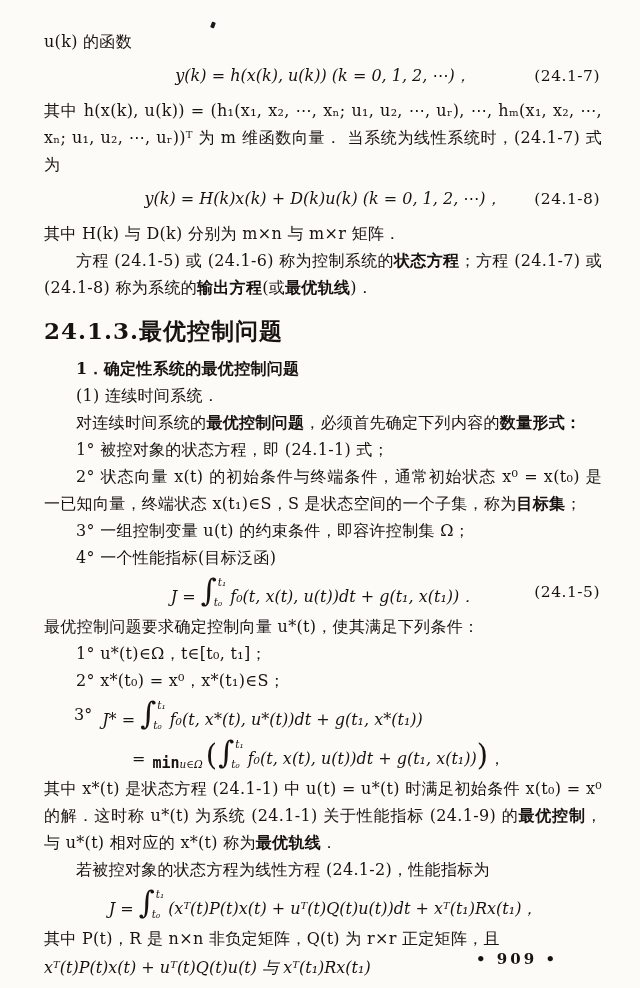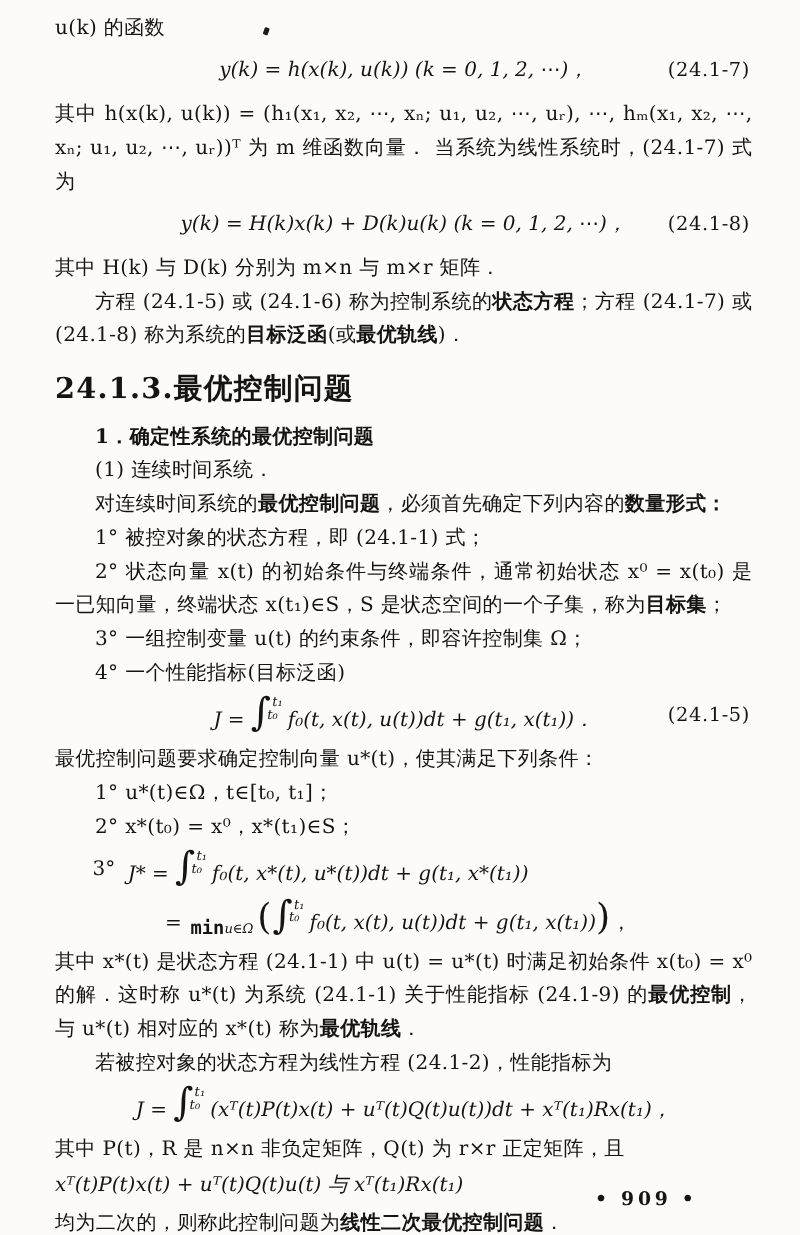--- a/index.html
+++ b/index.html
@@ -10,21 +10,21 @@
     background: #fcfbf8;
     overflow: hidden;
     font-family: "DejaVu Serif", "DejaVu Sans", "Liberation Serif", serif;
     color: #171310;
   }
   .page {
     position: relative;
     box-sizing: border-box;
     width: 640px;
     height: 988px;
-    padding: 8px 38px 0 44px;
+    padding: 28px 38px 0 44px;
   }
   .para {
     margin: 0;
     font-size: 16px;
     line-height: 27px;
     text-align: justify;
     letter-spacing: 0.3px;
   }
   .indent { text-indent: 2em; }
   .para b { font-weight: bold; }
@@ -76,21 +76,21 @@
     margin: 0 1px;
   }
   .int-sign {
     font-size: 31px;
     line-height: 1;
     transform: translateY(-1px);
   }
   .int-lims {
     display: inline-flex;
     flex-direction: column;
-    justify-content: flex-start;
+    justify-content: space-between;
     height: 34px;
     font-size: 10.5px;
     line-height: 1;
     font-style: italic;
     margin-left: 1px;
   }
   .int-up { align-self: flex-start; margin-top: 2px; }
   .int-lo { align-self: flex-start; margin-left: -4px; margin-bottom: 1px; }
 
   .minstack {
@@ -153,21 +153,21 @@
 
   <p class="para">其中 h(x(k), u(k)) = (h₁(x₁, x₂, ⋯, xₙ; u₁, u₂, ⋯, uᵣ), ⋯, hₘ(x₁, x₂, ⋯, xₙ; u₁, u₂, ⋯, uᵣ))ᵀ 为 m 维函数向量． 当系统为线性系统时，(24.1-7) 式为</p>
 
   <div class="eq-row">
     <span class="eq-body math">y(k) = H(k)x(k) + D(k)u(k)  (k = 0, 1, 2, ⋯)，</span>
     <span class="eq-tag">(24.1-8)</span>
   </div>
 
   <p class="para">其中 H(k) 与 D(k) 分别为 m×n 与 m×r 矩阵．</p>
 
-  <p class="para indent"><span>方程 (24.1-5) 或 (24.1-6) 称为控制系统的</span><b>状态方程</b><span>；方程 (24.1-7) 或 (24.1-8) 称为系统的</span><b>目标泛函</b><span>(或</span><b>最优轨线</b><span>)．</span></p>
+  <p class="para indent"><span>方程 (24.1-5) 或 (24.1-6) 称为控制系统的</span><b>状态方程</b><span>；方程 (24.1-7) 或 (24.1-8) 称为系统的</span><b>输出方程</b><span>(或</span><b>最优轨线</b><span>)．</span></p>
 
   <h2 class="section-heading">24.1.3.最优控制问题</h2>
 
   <p class="para indent subhead">1．确定性系统的最优控制问题</p>
 
   <p class="para indent">(1) 连续时间系统．</p>
 
   <p class="para indent"><span>对连续时间系统的</span><b>最优控制问题</b><span>，必须首先确定下列内容的</span><b>数量形式：</b></p>
 
   <p class="para indent">1° 被控对象的状态方程，即 (24.1-1) 式；</p>

